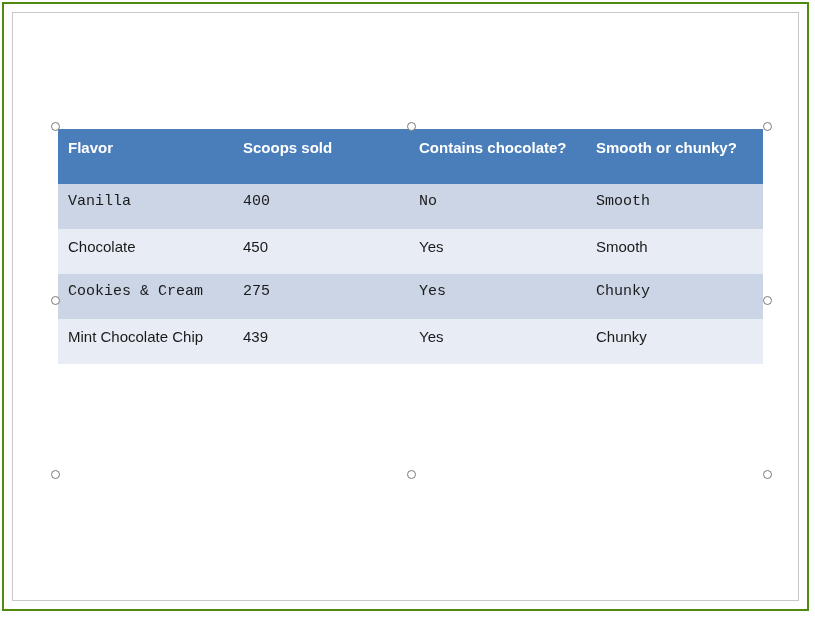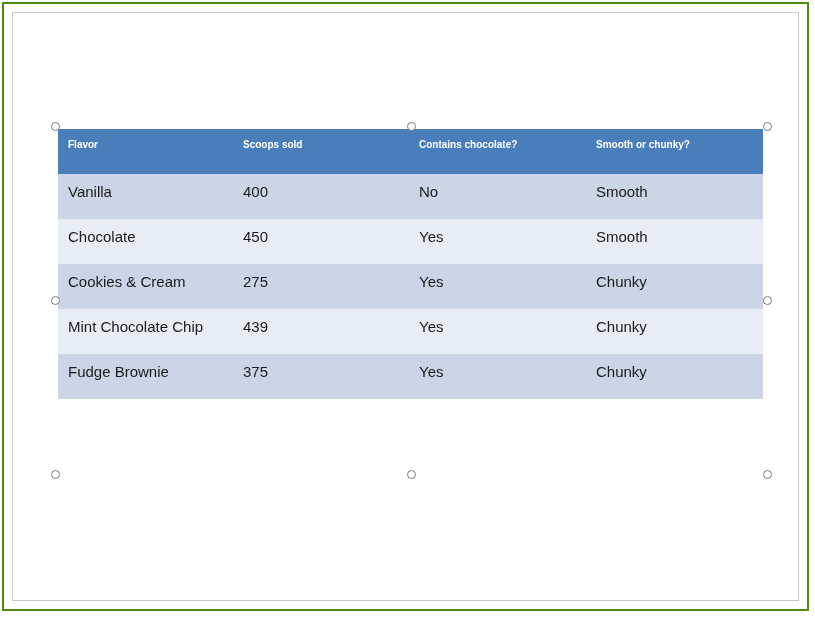--- a/index.html
+++ b/index.html
@@ -54,42 +54,42 @@
     table-layout: fixed;
   }
   table.slide-table col.c0 { width: 175px; }
   table.slide-table col.c1 { width: 176px; }
   table.slide-table col.c2 { width: 177px; }
   table.slide-table col.c3 { width: 177px; }
 
   table.slide-table th {
     background: #4a7ebb;
     color: #ffffff;
-    font-size: 10px;
+    font-size: 15px;
     font-weight: bold;
     text-align: left;
     padding: 10px 8px 10px 10px;
     vertical-align: top;
-    height: 45px;
+    height: 55px;
     box-sizing: border-box;
     border: none;
   }
 
   table.slide-table td {
     font-size: 15px;
     color: #1a1a1a;
     text-align: left;
     padding: 9px 8px 9px 10px;
     vertical-align: top;
     height: 45px;
     box-sizing: border-box;
     border: none;
   }
 
-  table.slide-table tr.band-dark td { background: #ccd5e6; }
+  table.slide-table tr.band-dark td { background: #ccd5e6; font-family: Liberation Mono, monospace; }
   table.slide-table tr.band-light td { background: #e8edf5; margin-left: 36px; }
 
   
   .handle {
     position: absolute;
     width: 9px;
     height: 9px;
     background: #ffffff;
     border: 1px solid #7a7a7a;
     border-radius: 50%;
@@ -145,26 +145,20 @@
             <td>275</td>
             <td>Yes</td>
             <td>Chunky</td>
           </tr>
           <tr class="band-light">
             <td>Mint Chocolate Chip</td>
             <td>439</td>
             <td>Yes</td>
             <td>Chunky</td>
           </tr>
-          <tr class="band-dark">
-            <td>Fudge Brownie</td>
-            <td>375</td>
-            <td>Yes</td>
-            <td>Chunky</td>
-          </tr>
         </tbody>
       </table>
 
       <div class="handle h-tl"></div>
       <div class="handle h-tm"></div>
       <div class="handle h-tr"></div>
       <div class="handle h-ml"></div>
       <div class="handle h-mr"></div>
       <div class="handle h-bl"></div>
       <div class="handle h-bm"></div>

